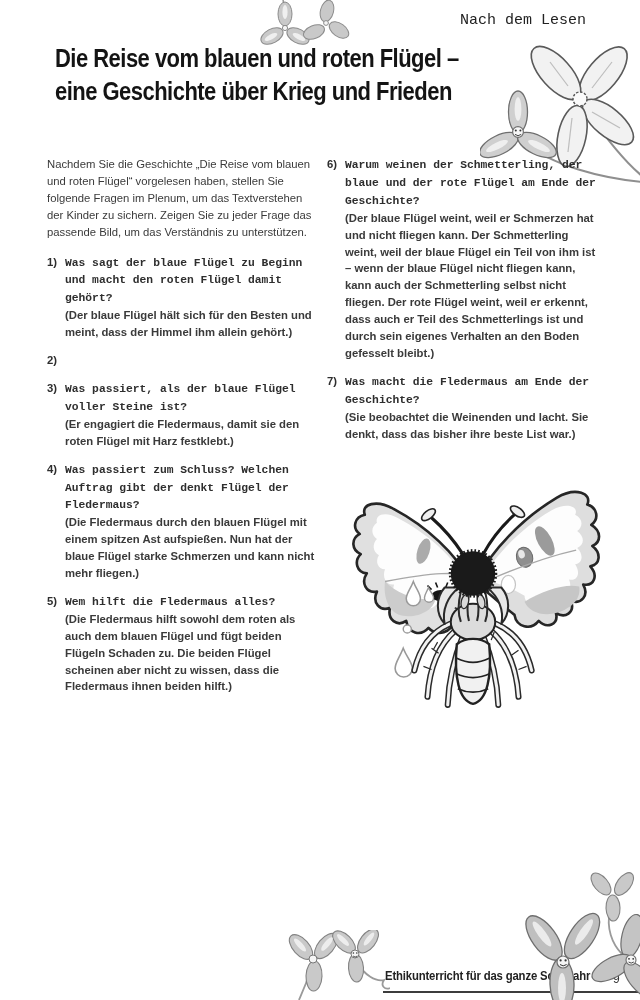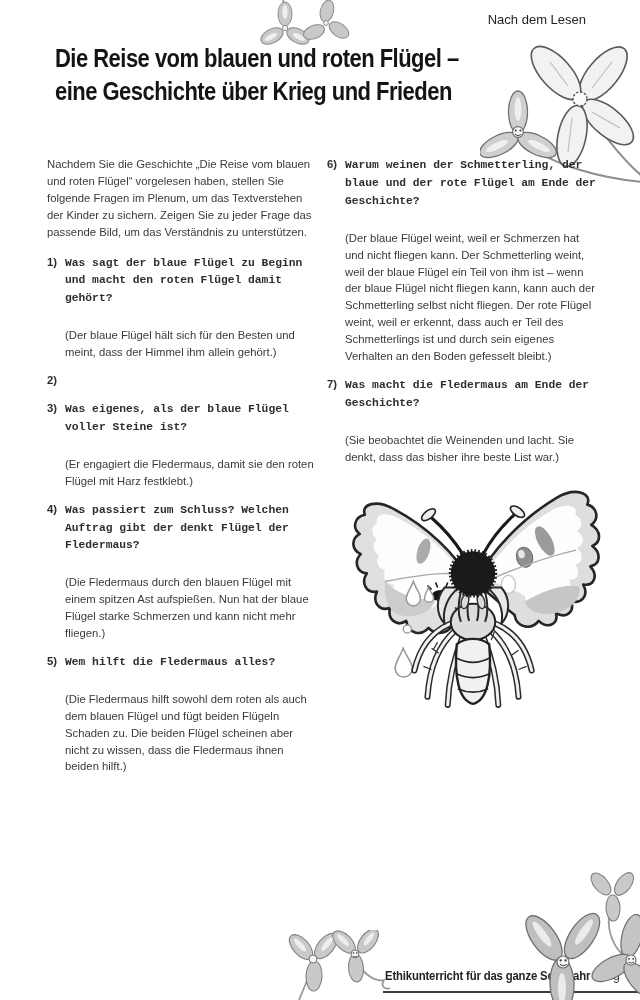--- a/index.html
+++ b/index.html
@@ -2,36 +2,36 @@
 <html><head>
 <meta charset="utf-8">
 <style>
   html,body{margin:0;padding:0;background:#888;}
   .page{
     position:relative;width:640px;height:1000px;background:#ffffff;
     margin:0 auto;overflow:hidden;
     font-family:"Liberation Sans",sans-serif;color:#3a3a3a;
   }
   .hdr-label{
-    position:absolute;top:12px;right:54px;font-size:13px;color:#222;
+    position:absolute;top:12px;right:54px;font-size:15px;color:#222;font-family:Liberation Mono, monospace;
   }
   .title{
     position:absolute;left:55px;top:42px;
     font-size:25px;line-height:33px;letter-spacing:-0.6px;font-weight:600;
     color:#141414;transform:scaleX(0.88);transform-origin:left top;white-space:nowrap;
   }
   .col{position:absolute;top:156px;font-size:11.3px;line-height:16.9px;}
   .col-left{left:47px;width:268px;}
   .col-right{left:327px;width:272px;}
   .intro{margin:0 0 13px 0;}
   .q{display:flex;margin-bottom:11px;}
   .qnum{flex:0 0 18px;width:18px;font-weight:700;color:#2e2e2e;}
   .qbody{flex:1;}
   .qtext{font-weight:700;color:#2e2e2e;font-family:Liberation Mono, monospace;}
-  .answer{font-weight:400;color:#3a3a3a;margin-top:20px;}
+  .answer{font-weight:700;color:#3a3a3a;}
   .butterfly{position:absolute;left:326px;top:450px;width:294px;height:268px;}
   .flowers-top-center{position:absolute;left:255px;top:0;width:100px;height:50px;}
   .flowers-top-right{position:absolute;left:480px;top:26px;width:160px;height:162px;}
   .flowers-bottom-left{position:absolute;left:278px;top:930px;width:112px;height:70px;}
   .flowers-bottom-right{position:absolute;left:500px;top:872px;width:140px;height:128px;}
   .footer-rule{position:absolute;left:383px;top:991px;width:257px;height:1.5px;background:#3c3c3c;}
   .footer-title{
     position:absolute;left:385px;top:968px;font-size:13.5px;font-weight:600;color:#222;
     letter-spacing:-0.2px;transform:scaleX(0.84);transform-origin:left top;white-space:nowrap;
   }
@@ -118,21 +118,21 @@
     </div>
 
     <div class="q">
       <span class="qnum">2)</span>
       <span class="qbody">
       </span>
     </div>
 
     <div class="q">
       <span class="qnum">3)</span>
-      <span class="qbody"><span class="qtext">Was eigenes, als der blaue Flügel voller Steine ist?</span>
+      <span class="qbody"><span class="qtext">Was passiert, als der blaue Flügel voller Steine ist?</span>
       <div class="answer">(Er engagiert die Fledermaus, damit sie den roten Flügel mit Harz festklebt.)</div></span>
     </div>
 
     <div class="q">
       <span class="qnum">4)</span>
       <span class="qbody"><span class="qtext">Was passiert zum Schluss? Welchen Auftrag gibt der denkt Flügel der Fledermaus?</span>
       <div class="answer">(Die Fledermaus durch den blauen Flügel mit einem spitzen Ast aufspießen. Nun hat der blaue Flügel starke Schmerzen und kann nicht mehr fliegen.)</div></span>
     </div>
 
     <div class="q">

